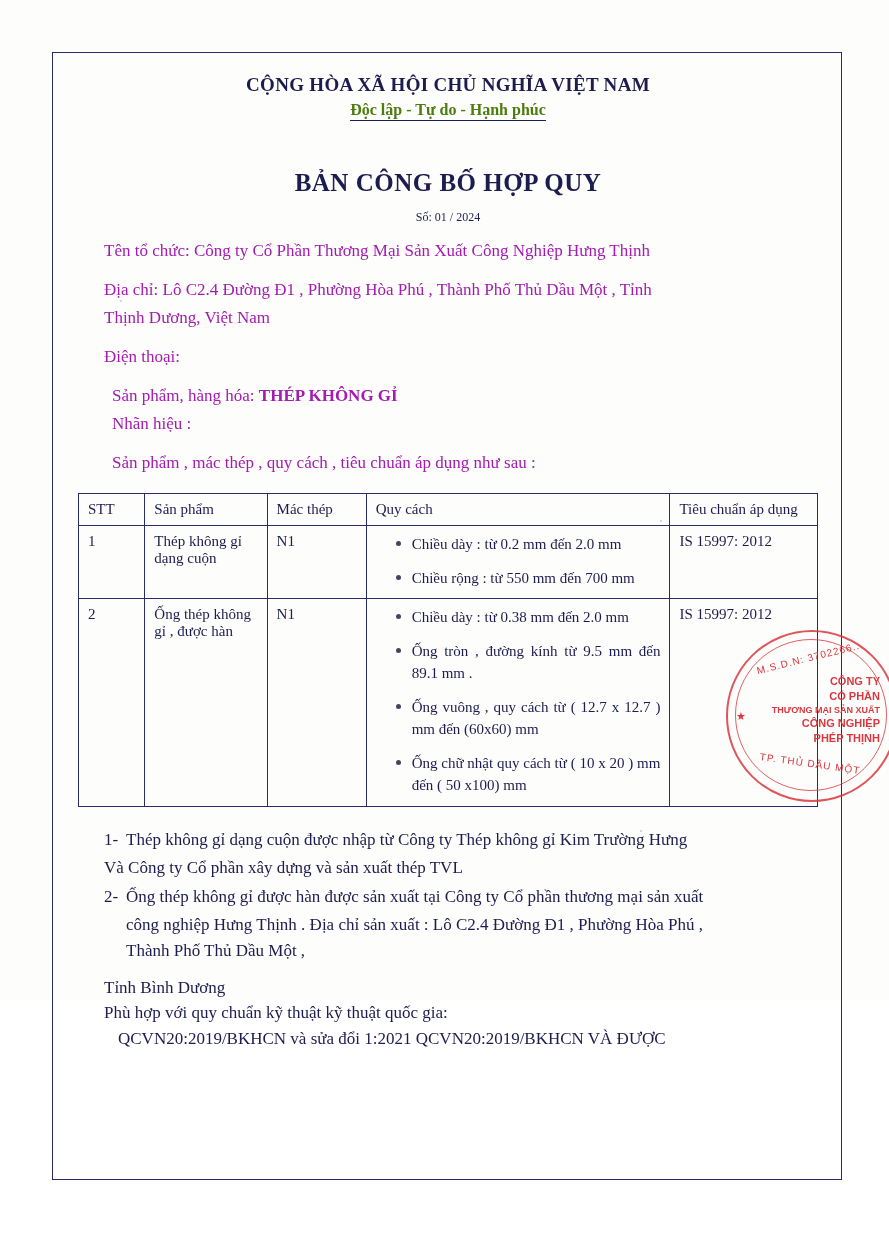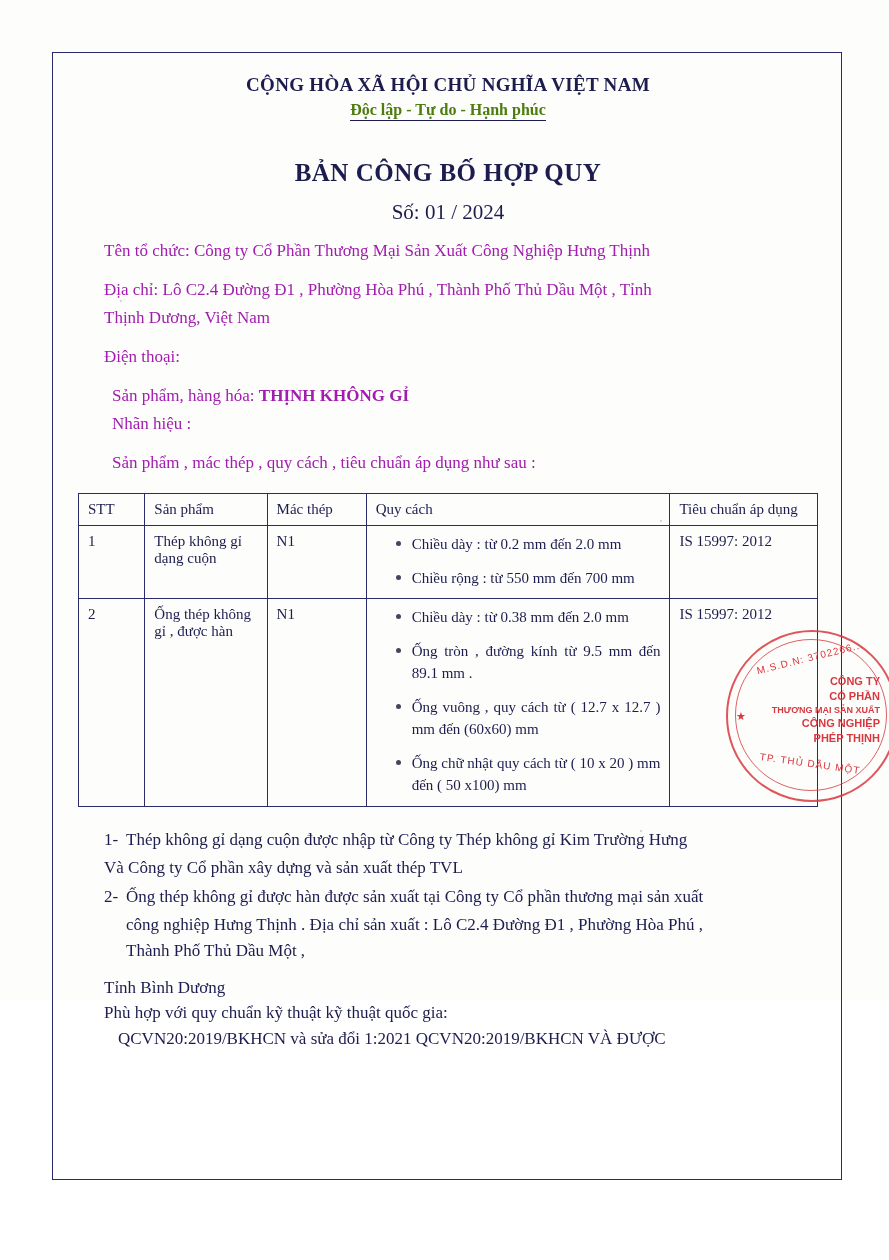--- a/index.html
+++ b/index.html
@@ -53,25 +53,25 @@
     color: #4d7c0f;
     margin-top: 5px;
     display: inline-block;
     border-bottom: 1.4px solid #1c1c4f;
     padding-bottom: 1px;
   }
   .doc-title {
     font-size: 25px;
     font-weight: bold;
     color: #1c1c4f;
-    margin-top: 38px;
+    margin-top: 48px;
     letter-spacing: 0.5px;
   }
   .doc-number {
-    font-size: 21px;
+    font-size: 12px;
     color: #1c1c4f;
     margin-top: 13px;
   }
   .field-line {
     font-size: 17px;
     color: #a21caf;
     margin-top: 14px;
     line-height: 1.45;
     padding-left: 26px;
   }
@@ -230,21 +230,21 @@
     </div>
 
     <div class="field-line">
       <span>Địa chỉ: </span><span>Lô C2.4 Đường Đ1 , Phường Hòa Phú , Thành Phố Thủ Dầu Một , Tỉnh</span>
     </div>
     <div class="field-line tight">Thịnh Dương, Việt Nam</div>
 
     <div class="field-line">Điện thoại:</div>
 
     <div class="field-line indent2">
-      <span>Sản phẩm, hàng hóa: </span><span class="bold">THỊNH KHÔNG GỈ</span>
+      <span>Sản phẩm, hàng hóa: </span><span class="bold">THÉP KHÔNG GỈ</span>
     </div>
 
     <div class="field-line indent2 tight">Nhãn hiệu :</div>
 
     <div class="field-line indent2">Sản phẩm , mác thép , quy cách , tiêu chuẩn áp dụng như sau :</div>
 
     <table class="spec">
       <thead>
         <tr>
           <th class="col-stt">STT</th>

